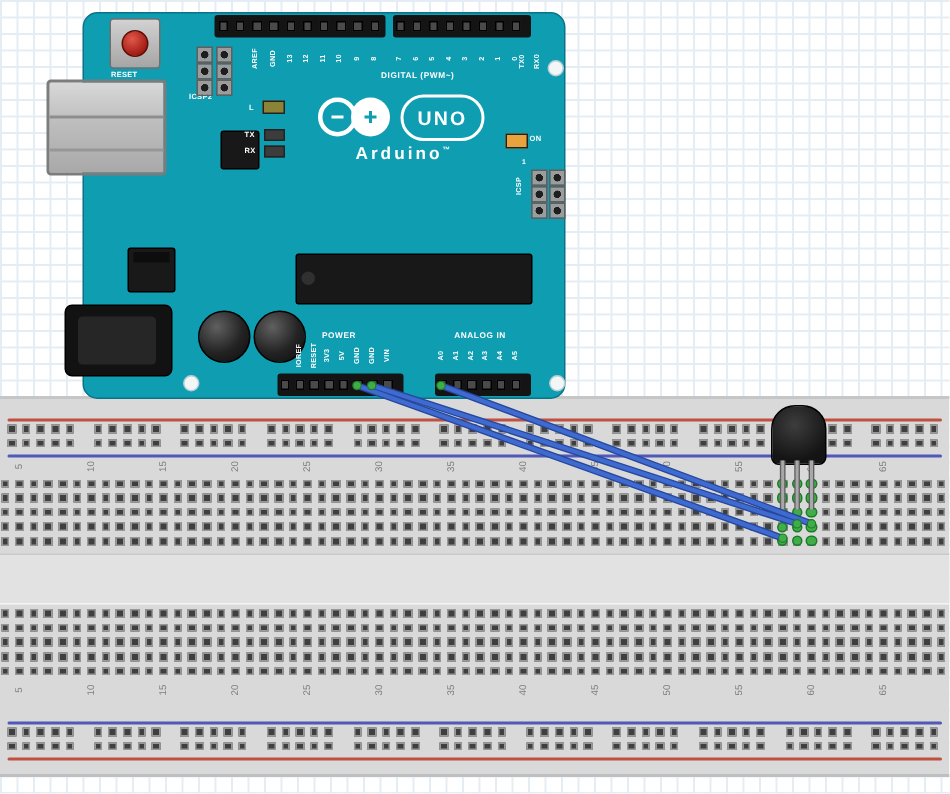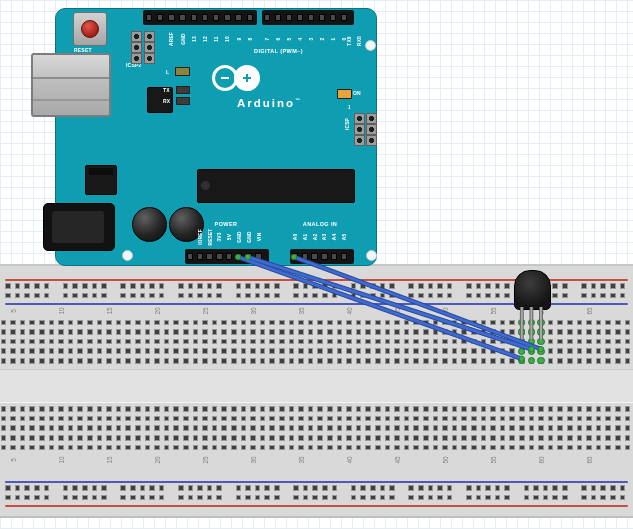--- a/index.html
+++ b/index.html
@@ -1003,20 +1003,23 @@
     <span class="hlabel" style="left:107px;top:78px">TX</span>
     <div class="led" style="left:120px;top:77px;width:12px;height:6px;background:#3c3c3c"></div>
     <span class="hlabel" style="left:107px;top:89px">RX</span>
     <div class="led" style="left:120px;top:88px;width:12px;height:6px;background:#3c3c3c"></div>
 
     <div class="ring" style="left:156px;top:56px"></div>
     <div class="ring-fill" style="left:178px;top:56px"></div>
     <div class="bar" style="left:165px;top:68px;width:8px;height:2.4px"></div>
     <div class="tbar" style="left:187px;top:68px;width:8px;height:2.4px"></div>
     <div class="tbar" style="left:189.8px;top:65.2px;width:2.4px;height:8px"></div>
+    <div class="uno-oval">
+        <span>UNO</span>
+      </div>
     <div class="brand"><span>Arduino</span><sup>™</sup></div>
 
     <div class="led" style="left:281px;top:80px;width:13px;height:8px;background:#e8a33d"></div>
     <span class="hlabel" style="left:297px;top:81px">ON</span>
 
     <span class="vlabel" style="left:291px;top:115px">ICSP</span>
     <span class="hlabel" style="left:292px;top:96px;font-size:4.5px">1</span>
 
     <div class="chip" style="left:141px;top:160px;width:156px;height:32px">
       <div class="notch"></div>

